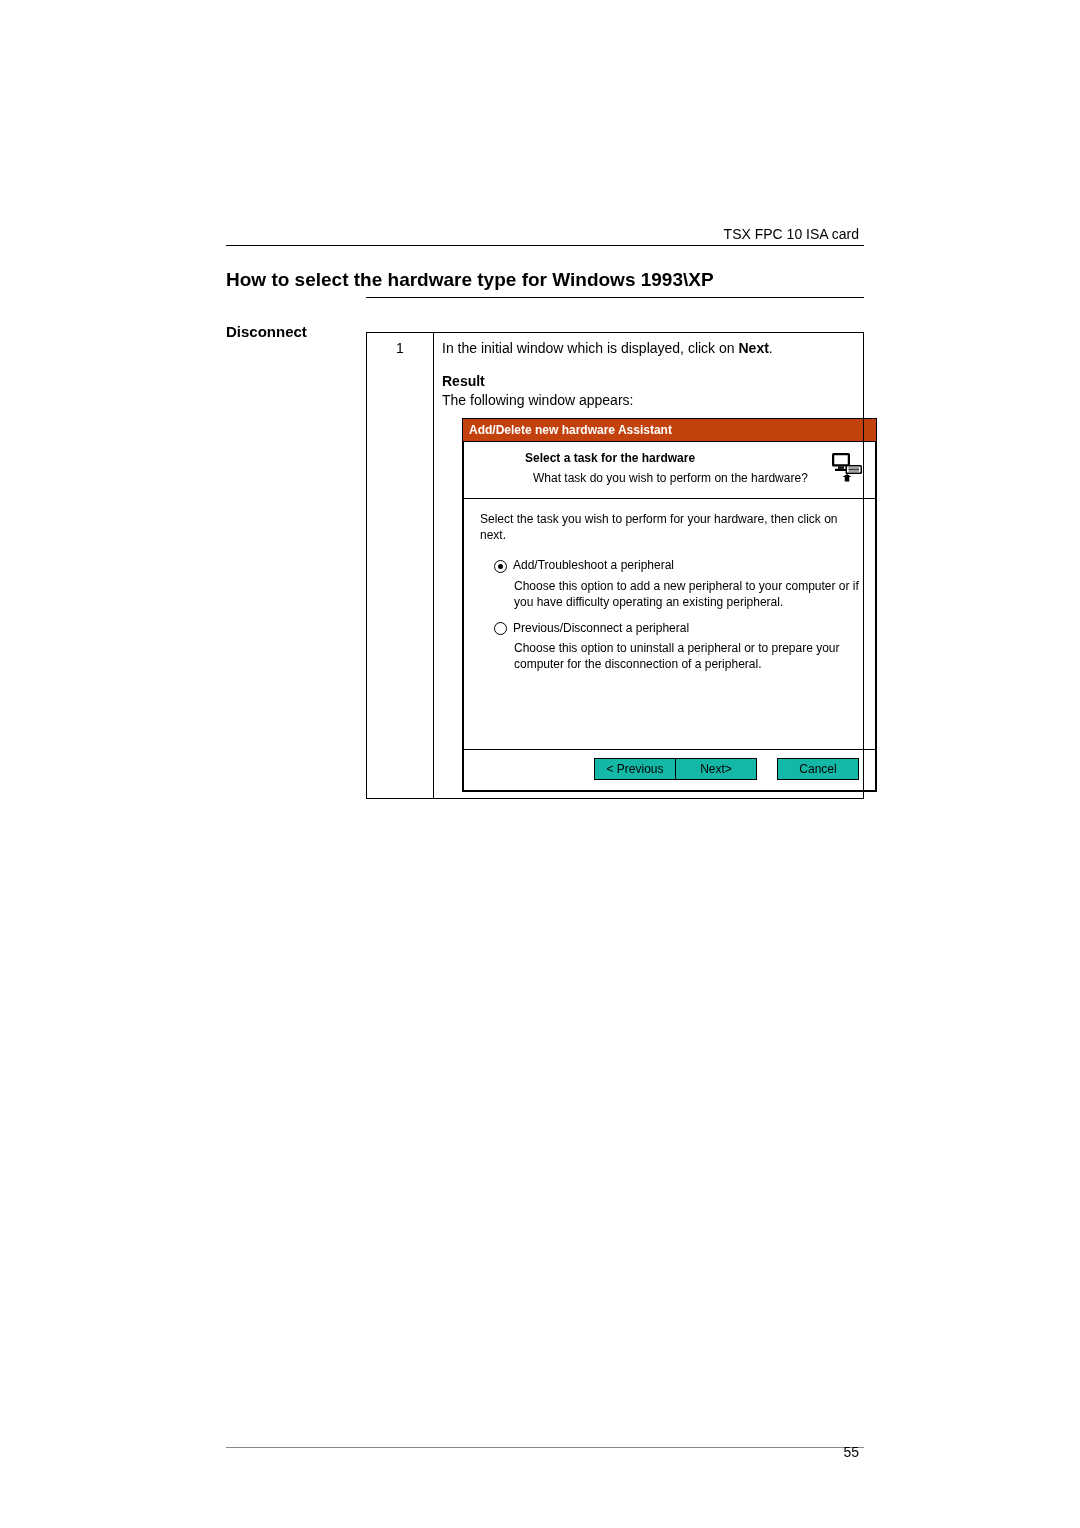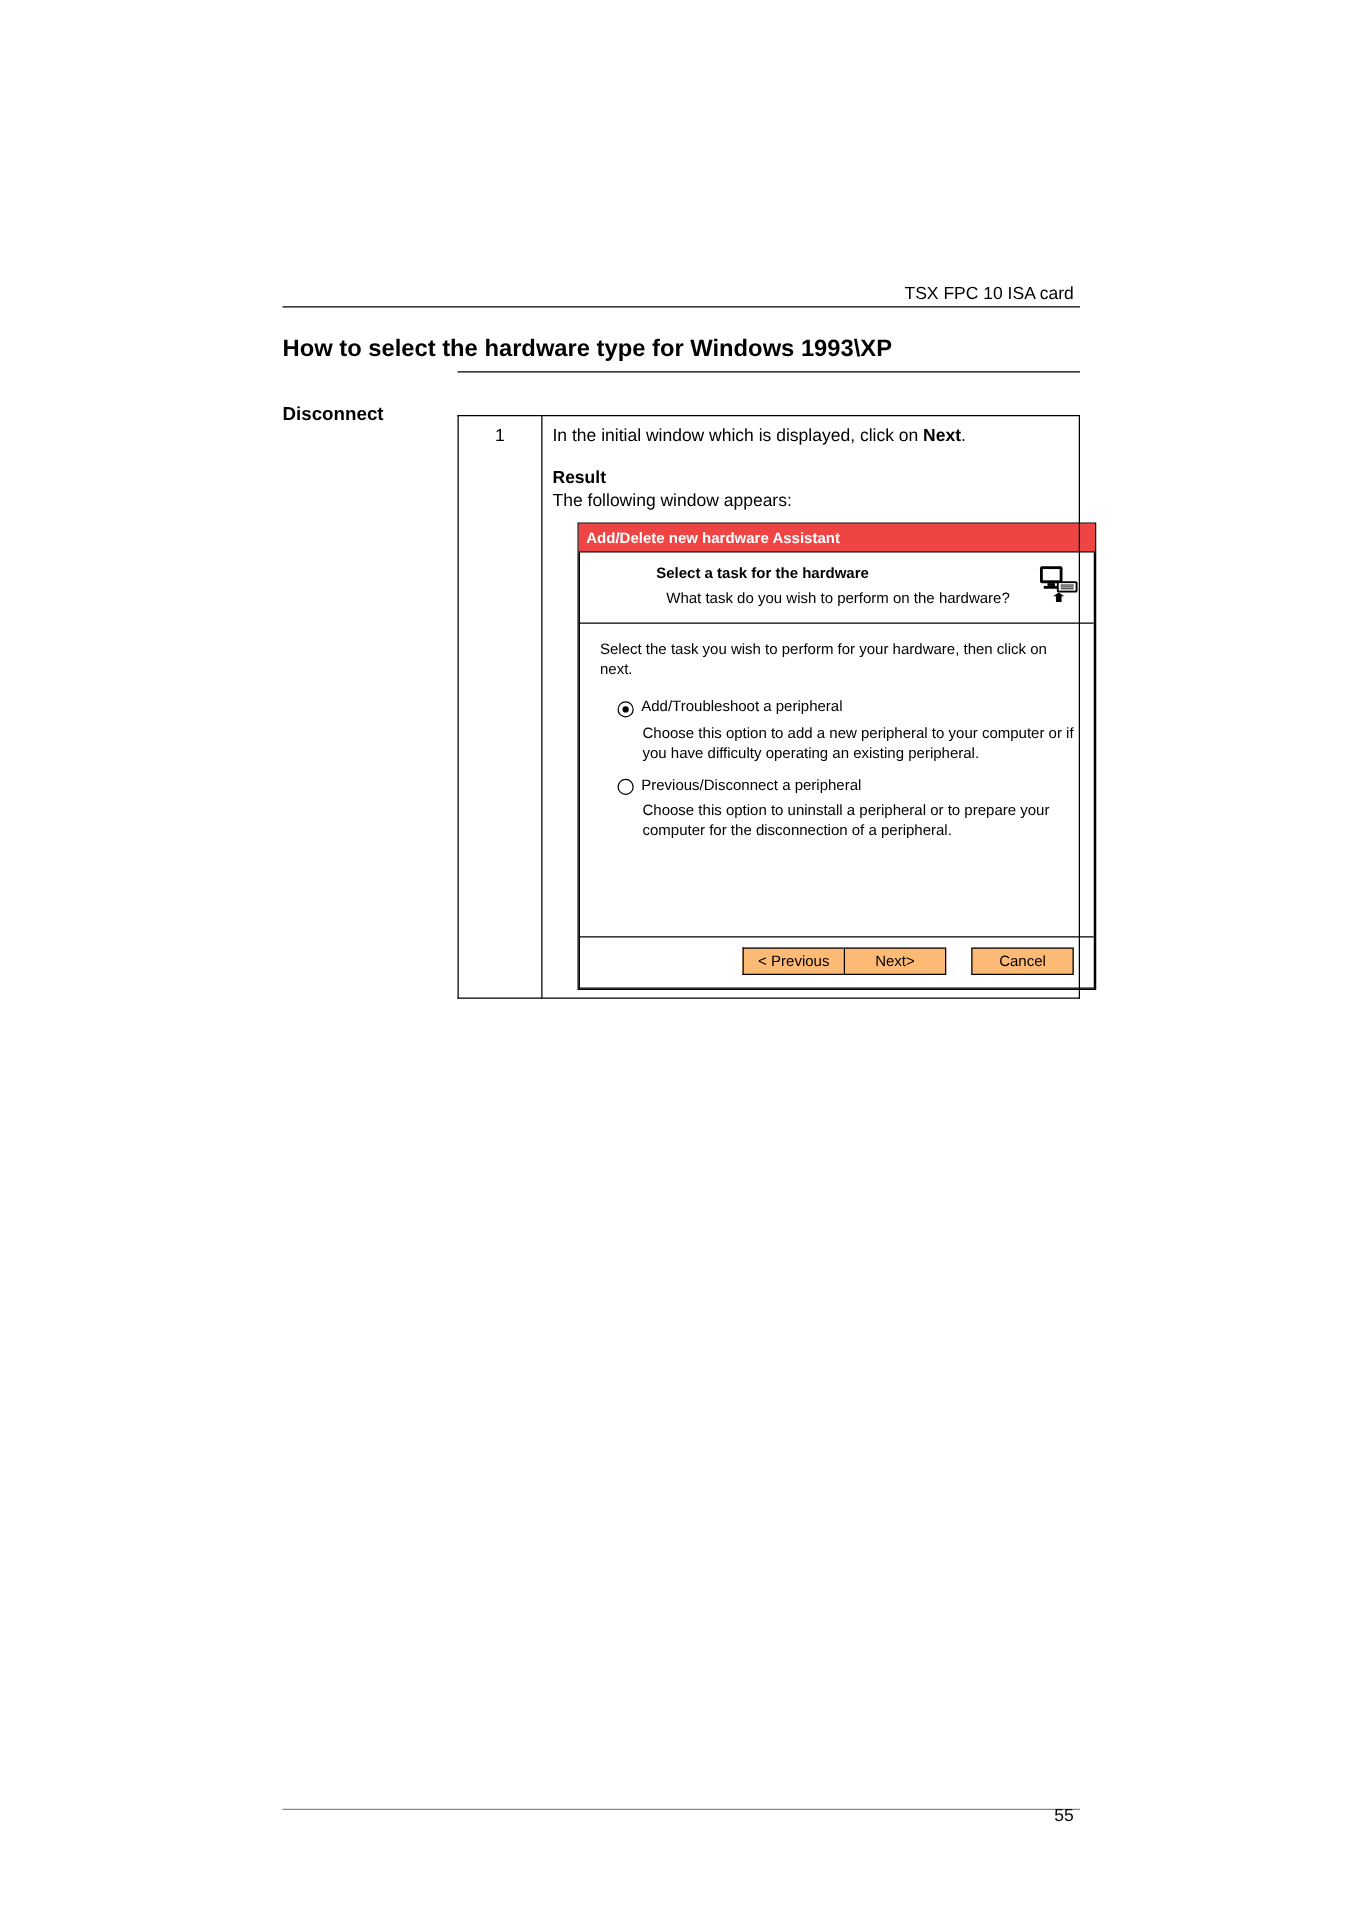--- a/index.html
+++ b/index.html
@@ -102,21 +102,21 @@
 
   
   .wizard-outer {
     border: 1px solid #000;
     width: 100%;
     max-width: 560px;
     margin-left: 20px;
     font-size: 12px;
   }
   .wizard-titlebar {
-    background: #ef4444;
+    background: #c2410c;
     color: #fff;
     font-weight: bold;
     padding: 3px 6px;
     font-size: 12px;
   }
   .wizard-inner {
     border: 1px solid #000;
     margin: 0;
   }
   .wizard-header {
@@ -145,21 +145,21 @@
     padding: 12px 16px 8px 16px;
     min-height: 230px;
     position: relative;
     border-bottom: 1px solid #000;
   }
   .wizard-instruction {
     margin-bottom: 14px;
   }
   .radio-row {
     display: flex;
-    align-items: flex-end;
+    align-items: center;
     margin-left: 14px;
     margin-bottom: 4px;
   }
   .radio {
     width: 11px;
     height: 11px;
     border: 1px solid #000;
     border-radius: 50%;
     margin-right: 6px;
     margin-top: 1.5px;
@@ -185,21 +185,21 @@
     margin-bottom: 10px;
   }
   .wizard-buttons {
     padding: 8px 16px 10px 16px;
     display: flex;
     justify-content: flex-end;
     gap: 0px;
   }
   .wbtn {
     border: 1px solid #000;
-    background: #fdba74;
+    background: #14b8a6;
     font-size: 12px;
     padding: 2px 0;
     width: 80px;
     text-align: center;
   }
   .wbtn + .wbtn { }
   .wbtn.prev { border-right: none; }
   .wbtn.cancel { margin-left: 20px; }
 
   .footer-rule {

